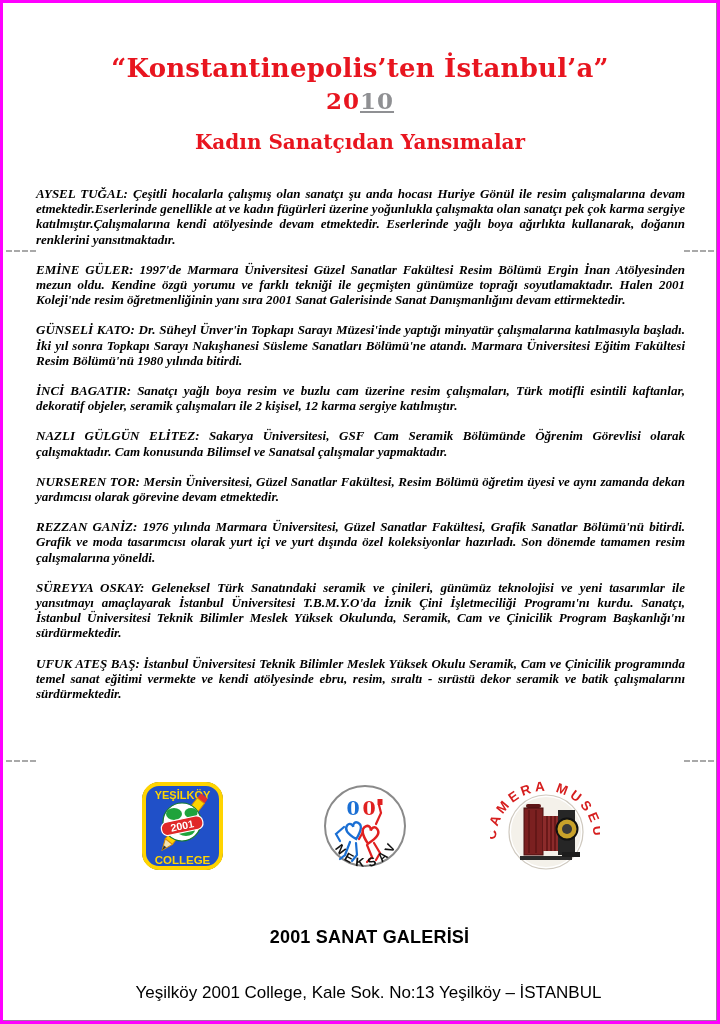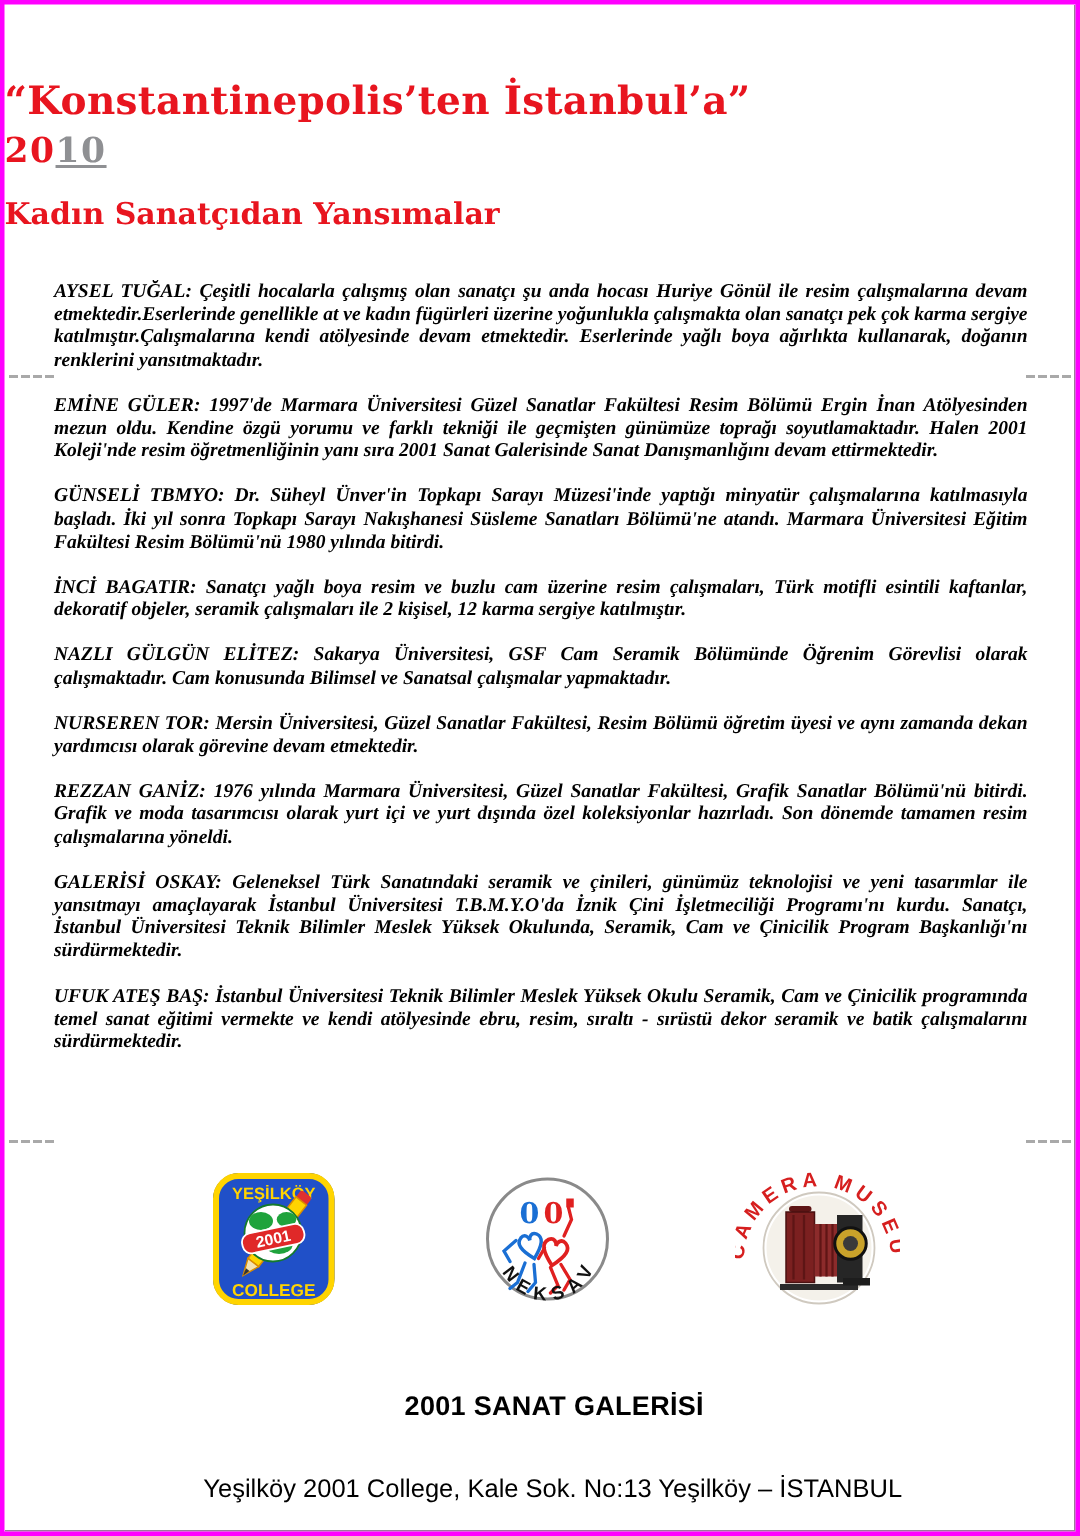--- a/index.html
+++ b/index.html
@@ -8,21 +8,21 @@
     position:relative;
     width:720px; height:1024px;
     background:#ffffff;
     border:3px solid #ff00ff;
     box-shadow: inset -1px -1px 0 rgba(70,20,70,.55);
     overflow:hidden;
     font-family:"Liberation Serif", serif;
   }
 
   
-  .header { position:absolute; top:50px; left:0; width:100%; 
+  .header { position:absolute; top:50px; left:0; width:100%; text-align:center;
             font-family:"DejaVu Serif", serif; font-weight:bold; }
   .h-title { font-size:26px; color:#e8151f; letter-spacing:.2px; }
   .h-year  { font-size:23px; margin-top:4px; letter-spacing:1px; }
   .h-year .yr-red  { color:#e8151f; }
   .h-year .yr-gray { color:#8f9093;text-decoration:underline; }
   .h-sub   { font-size:20px; color:#e8151f; margin-top:16px; }
 
   
   .bios { position:absolute; top:183px; left:33px; right:32px;
           font-size:13px; line-height:15.2px; font-weight:bold; font-style:italic;
@@ -57,32 +57,32 @@
     <div class="h-title">“Konstantinepolis’ten İstanbul’a”</div>
     <div class="h-year"><span class="yr-red">20</span><span class="yr-gray">10</span></div>
     <div class="h-sub">Kadın Sanatçıdan Yansımalar</div>
   </div>
 
   <div class="bios">
     <p><span>AYSEL TUĞAL:</span> <span>Çeşitli hocalarla çalışmış olan sanatçı şu anda hocası Huriye Gönül ile resim çalışmalarına devam etmektedir.Eserlerinde genellikle at ve kadın fügürleri üzerine yoğunlukla çalışmakta olan sanatçı pek çok karma sergiye katılmıştır.Çalışmalarına kendi atölyesinde devam etmektedir. Eserlerinde yağlı boya ağırlıkta kullanarak, doğanın renklerini yansıtmaktadır.</span></p>
 
     <p><span>EMİNE GÜLER:</span> <span>1997'de Marmara Üniversitesi Güzel Sanatlar Fakültesi Resim Bölümü Ergin İnan Atölyesinden mezun oldu. Kendine özgü yorumu ve farklı tekniği ile geçmişten günümüze toprağı soyutlamaktadır. Halen 2001 Koleji'nde resim öğretmenliğinin yanı sıra 2001 Sanat Galerisinde Sanat Danışmanlığını devam ettirmektedir.</span></p>
 
-    <p><span>GÜNSELİ TBMYO:</span> <span>Dr. Süheyl Ünver'in Topkapı Sarayı Müzesi'inde yaptığı minyatür çalışmalarına katılmasıyla başladı. İki yıl sonra Topkapı Sarayı Nakışhanesi Süsleme Sanatları Bölümü'ne atandı. Marmara Üniversitesi Eğitim Fakültesi Resim Bölümü'nü 1980 yılında bitirdi.</span></p>
+    <p><span>GÜNSELİ KATO:</span> <span>Dr. Süheyl Ünver'in Topkapı Sarayı Müzesi'inde yaptığı minyatür çalışmalarına katılmasıyla başladı. İki yıl sonra Topkapı Sarayı Nakışhanesi Süsleme Sanatları Bölümü'ne atandı. Marmara Üniversitesi Eğitim Fakültesi Resim Bölümü'nü 1980 yılında bitirdi.</span></p>
 
     <p><span>İNCİ BAGATIR:</span> <span>Sanatçı yağlı boya resim ve buzlu cam üzerine resim çalışmaları, Türk motifli esintili kaftanlar, dekoratif objeler, seramik çalışmaları ile 2 kişisel, 12 karma sergiye katılmıştır.</span></p>
 
     <p><span>NAZLI GÜLGÜN ELİTEZ:</span> <span>Sakarya Üniversitesi, GSF Cam Seramik Bölümünde Öğrenim Görevlisi olarak çalışmaktadır. Cam konusunda Bilimsel ve Sanatsal çalışmalar yapmaktadır.</span></p>
 
     <p><span>NURSEREN TOR:</span> <span>Mersin Üniversitesi, Güzel Sanatlar Fakültesi, Resim Bölümü öğretim üyesi ve aynı zamanda dekan yardımcısı olarak görevine devam etmektedir.</span></p>
 
 
     <p><span>REZZAN GANİZ:</span> <span>1976 yılında Marmara Üniversitesi, Güzel Sanatlar Fakültesi, Grafik Sanatlar Bölümü'nü bitirdi. Grafik ve moda tasarımcısı olarak yurt içi ve yurt dışında özel koleksiyonlar hazırladı. Son dönemde tamamen resim çalışmalarına yöneldi.</span></p>
 
-    <p><span>GALERİSİ OSKAY:</span> <span>Geleneksel Türk Sanatındaki seramik ve çinileri, günümüz teknolojisi ve yeni tasarımlar ile yansıtmayı amaçlayarak İstanbul Üniversitesi T.B.M.Y.O'da İznik Çini İşletmeciliği Programı'nı kurdu. Sanatçı, İstanbul Üniversitesi Teknik Bilimler Meslek Yüksek Okulunda, Seramik, Cam ve Çinicilik Program Başkanlığı'nı sürdürmektedir.</span></p>
+    <p><span>SÜREYYA OSKAY:</span> <span>Geleneksel Türk Sanatındaki seramik ve çinileri, günümüz teknolojisi ve yeni tasarımlar ile yansıtmayı amaçlayarak İstanbul Üniversitesi T.B.M.Y.O'da İznik Çini İşletmeciliği Programı'nı kurdu. Sanatçı, İstanbul Üniversitesi Teknik Bilimler Meslek Yüksek Okulunda, Seramik, Cam ve Çinicilik Program Başkanlığı'nı sürdürmektedir.</span></p>
 
     <p><span>UFUK ATEŞ BAŞ:</span> <span>İstanbul Üniversitesi Teknik Bilimler Meslek Yüksek Okulu Seramik, Cam ve Çinicilik programında temel sanat eğitimi vermekte ve kendi atölyesinde ebru, resim, sıraltı - sırüstü dekor seramik ve batik çalışmalarını sürdürmektedir.</span></p>
   </div>
 
   <div class="mark l1"></div>
   <div class="mark r1"></div>
   <div class="mark l2"></div>
   <div class="mark r2"></div>
 
   <svg class="logo logo-college" width="85" height="92" viewBox="0 0 85 92">

